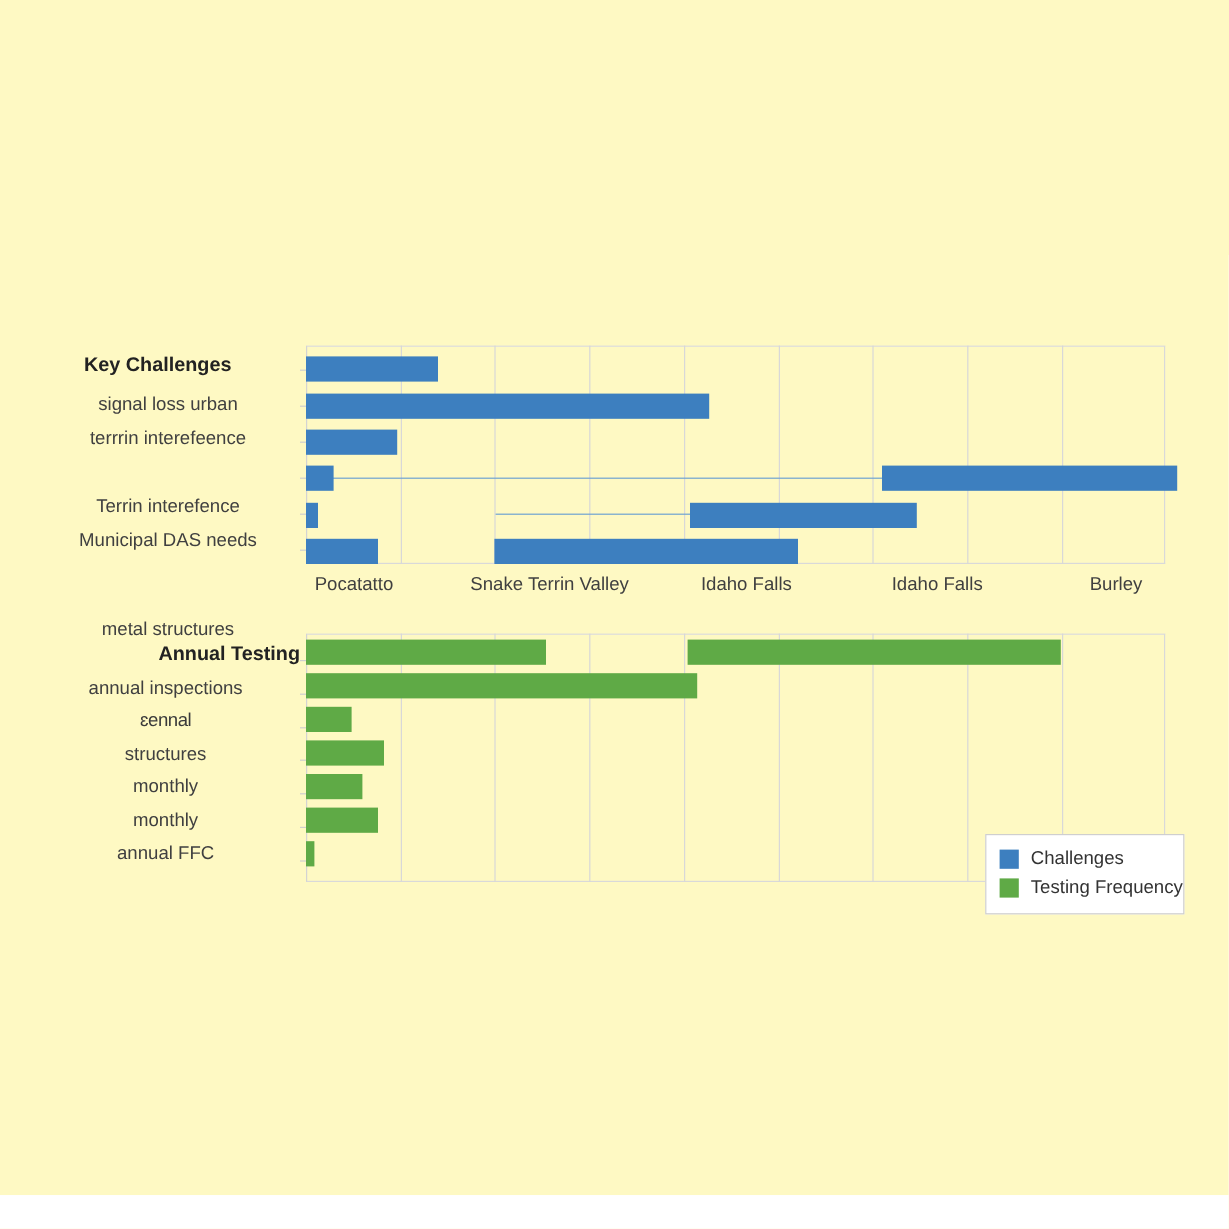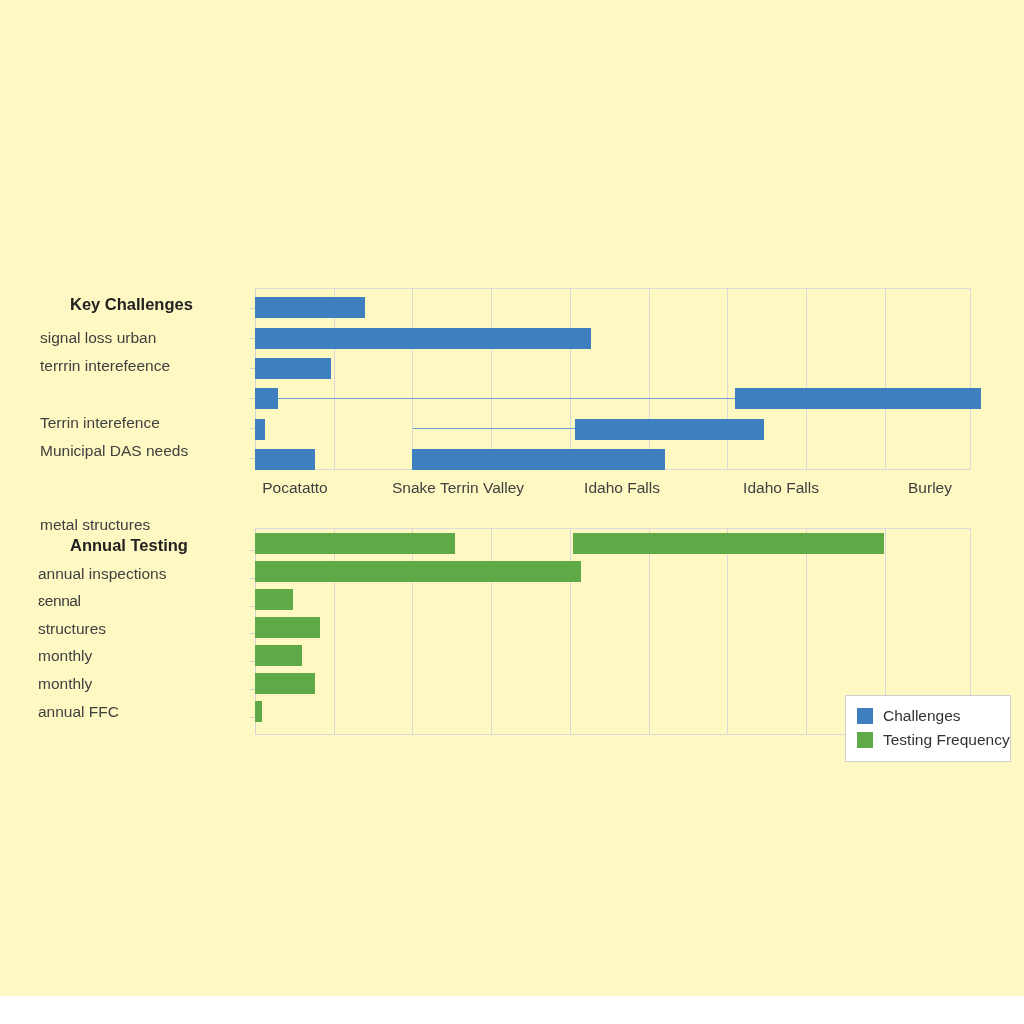--- a/index.html
+++ b/index.html
@@ -65,21 +65,21 @@
   .connector {
     position: absolute;
     height: 1px;
   }
   .connector.blue  { background: #6fa3d2; }
 
   
   .ylabel {
     position: absolute;
     right: 0;
-    text-align: left;
+    text-align: center;
     color: #404040;
     font-size: 15.5px;
     line-height: 20px;
     white-space: nowrap;
   }
   .ylabel.header {
     font-weight: bold;
     color: #222222;
     font-size: 16.5px;
   }
@@ -97,21 +97,20 @@
     transform: translateX(-50%);
   }
 
   
   .legend {
     position: absolute;
     box-sizing: border-box;
     background: #ffffff;
     border: 1px solid #cfcfcf;
     padding: 8px 12px 9px 11px;
-    margin-left: 24px;
   }
   .legend-row {
     display: flex;
     align-items: center;
     height: 24px;
   }
   .legend-swatch {
     width: 16px;
     height: 16px;
     margin-right: 10px;
@@ -178,21 +177,21 @@
 
     <div class="xlabel" style="left:295px; top:479px;">Pocatatto</div>
     <div class="xlabel" style="left:458px; top:479px;">Snake Terrin Valley</div>
     <div class="xlabel" style="left:622px; top:479px;">Idaho Falls</div>
     <div class="xlabel" style="left:781px; top:479px;">Idaho Falls</div>
     <div class="xlabel" style="left:930px; top:479px;">Burley</div>
   </div>
 
   <div class="chart-block" id="bottom-chart" style="left:0; top:0; width:1024px; height:760px;">
 
-    <div class="ylabel header" style="top:535px; width:180px; left:70px; text-align:left;">Annual Testing</div>
+    <div class="ylabel header" style="top:535px; width:180px; left:70px; text-align:right;">Annual Testing</div>
     <div class="ylabel" style="top:564px; width:200px; left:38px;">annual inspections</div>
     <div class="ylabel garbled" style="top:591px; width:200px; left:38px;">ɛennal</div>
     <div class="ylabel" style="top:619px; width:200px; left:38px;">structures</div>
     <div class="ylabel" style="top:646px; width:200px; left:38px;">monthly</div>
     <div class="ylabel" style="top:674px; width:200px; left:38px;">monthly</div>
     <div class="ylabel" style="top:702px; width:200px; left:38px;">annual FFC</div>
 
     <div class="plot" id="bottom-plot" style="left:255px; top:528px; width:716px; height:207px;">
       <div class="plot-frame"></div>
 

